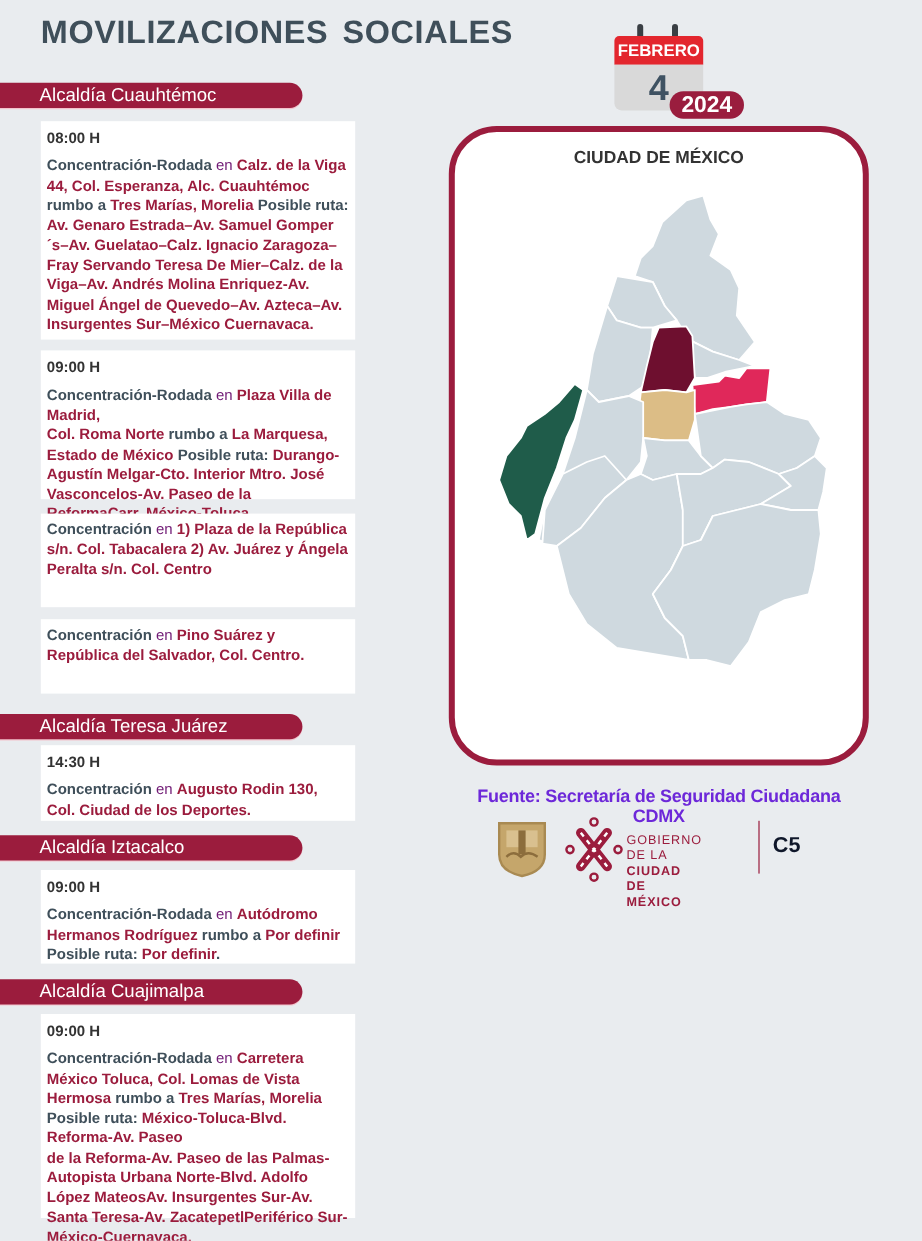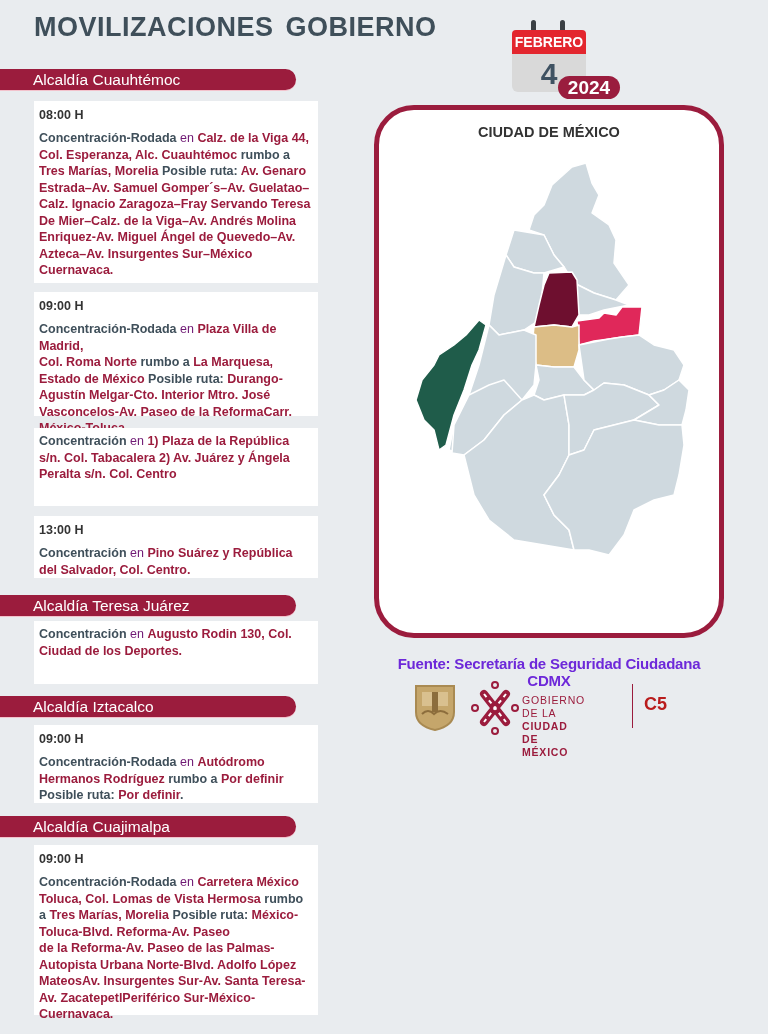--- a/index.html
+++ b/index.html
@@ -28,28 +28,28 @@
     background: #d9d9d9; border-radius: 0 0 6px 6px;
     color: #3f5262; font-weight: bold; font-size: 30px; text-align: center; line-height: 40px;
   }
   .year {
     position: absolute; left: 558px; top: 76px; width: 62px; height: 23px;
     background: #9a1d3e; border-radius: 12px;
     color: #ffffff; font-weight: bold; font-size: 19px; text-align: center; line-height: 23px;
   }
   
   .alc-bar {
-    position: absolute; left: 0; width: 296px; height: 21px;
+    position: absolute; left: 0; width: 252px; height: 21px;
     background: #9b1c3d; border-radius: 0 11px 11px 0;
     color: #fff; font-size: 15.5px; line-height: 21px; padding-left: 33px;
     box-shadow: 0 1px 0 #f3c2cc;
   }
   
   .card {
-    position: absolute; left: 34px; width: 284px; background: #fff;
+    position: absolute; left: 34px; width: 262px; background: #fff;
     padding: 5px 5px 5px 5px;
   }
   .card .time { font-weight: bold; font-size: 12.5px; color: #333; margin-bottom: 8px; margin-top: 2px; }
   .card .desc { font-size: 12.5px; line-height: 16.5px; color: #3f4f5a; font-weight: bold; }
   .card .desc .r { color: #9b1c3d; }
   .card .desc .n { font-weight: normal; color: #701a75; }
   
   .map-box {
     position: absolute; left: 374px; top: 105px; width: 350px; height: 533px;
     background: #fff; border: 5px solid #9b1c3d; border-radius: 40px;
@@ -60,26 +60,26 @@
   }
   .map-svg { position: absolute; left: 15px; top: 45px; }
   .source {
     position: absolute; left: 374px; top: 655px; width: 350px; text-align: center;
     font-weight: bold; font-size: 15px; color: #6d28d9; letter-spacing: -0.2px;
   }
   .logos { position: absolute; left: 414px; top: 680px; height: 56px; }
   .gob-text { position: absolute; left: 108px; top: 14px; font-size: 10.5px; color: #9b1c3d; letter-spacing: 0.8px; line-height: 13px; }
   .gob-text .b { font-weight: bold; }
   .divider { position: absolute; left: 218px; top: 4px; width: 1px; height: 44px; background: #9b1c3d; }
-  .c5 { position: absolute; left: 230px; top: 14px; font-weight: bold; font-size: 18px; color: #b91c1c; }
+  .c5 { position: absolute; left: 230px; top: 14px; font-weight: bold; font-size: 18px; color: #0f172a; }
 </style>
 </head>
 <body>
 
-<div class="title">MOVILIZACIONES GOBIERNO</div>
+<div class="title">MOVILIZACIONES SOCIALES</div>
 
 <div class="calendar">
   <div class="cal-ring l"></div>
   <div class="cal-ring r"></div>
   <div class="cal-head">FEBRERO</div>
   <div class="cal-body">4</div>
 </div>
 <div class="year">2024</div>
 
 <div class="alc-bar" style="top:69px">Alcaldía Cuauhtémoc</div>
@@ -92,26 +92,26 @@
 <div class="card" style="top:292px; height:124px">
   <div class="time">09:00 H</div>
   <div class="desc"><span class="g">Concentración-Rodada</span><span class="n"> en </span><span class="r">Plaza Villa de Madrid,</span><br><span class="r">Col. Roma Norte</span><span class="g"> rumbo a </span><span class="r">La Marquesa, Estado de México</span><span class="g"> Posible ruta:  </span><span class="r">Durango-Agustín Melgar-Cto. Interior Mtro. José Vasconcelos-Av. Paseo de la ReformaCarr. México-Toluca.</span></div>
 </div>
 
 <div class="card" style="top:428px; height:78px">
   <div class="desc"><span class="g">Concentración</span><span class="n"> en </span><span class="r">1) Plaza de la República s/n. Col. Tabacalera 2) Av. Juárez y Ángela Peralta s/n. Col. Centro</span></div>
 </div>
 
 <div class="card" style="top:516px; height:62px">
-  <div class="time">13:00 H</div>
   <div class="desc"><span class="g">Concentración</span><span class="n"> en </span><span class="r">Pino Suárez y República del Salvador, Col. Centro.</span></div>
 </div>
 
 <div class="alc-bar" style="top:595px">Alcaldía Teresa Juárez</div>
 <div class="card" style="top:621px; height:63px">
+  <div class="time">14:30 H</div>
   <div class="desc"><span class="g">Concentración</span><span class="n"> en </span><span class="r">Augusto Rodin 130, Col. Ciudad de los Deportes.</span></div>
 </div>
 
 <div class="alc-bar" style="top:696px">Alcaldía Iztacalco</div>
 <div class="card" style="top:725px; height:78px">
   <div class="time">09:00 H</div>
   <div class="desc"><span class="g">Concentración-Rodada</span><span class="n"> en </span><span class="r">Autódromo Hermanos Rodríguez</span><span class="g"> rumbo a </span><span class="r">Por definir</span><span class="g"> Posible ruta:  </span><span class="r">Por definir</span><span class="g">.</span></div>
 </div>
 
 <div class="alc-bar" style="top:816px">Alcaldía Cuajimalpa</div>

